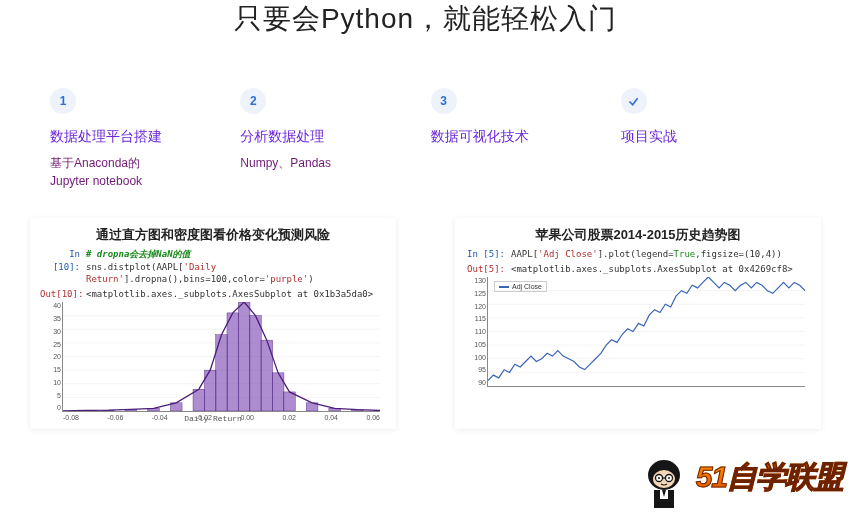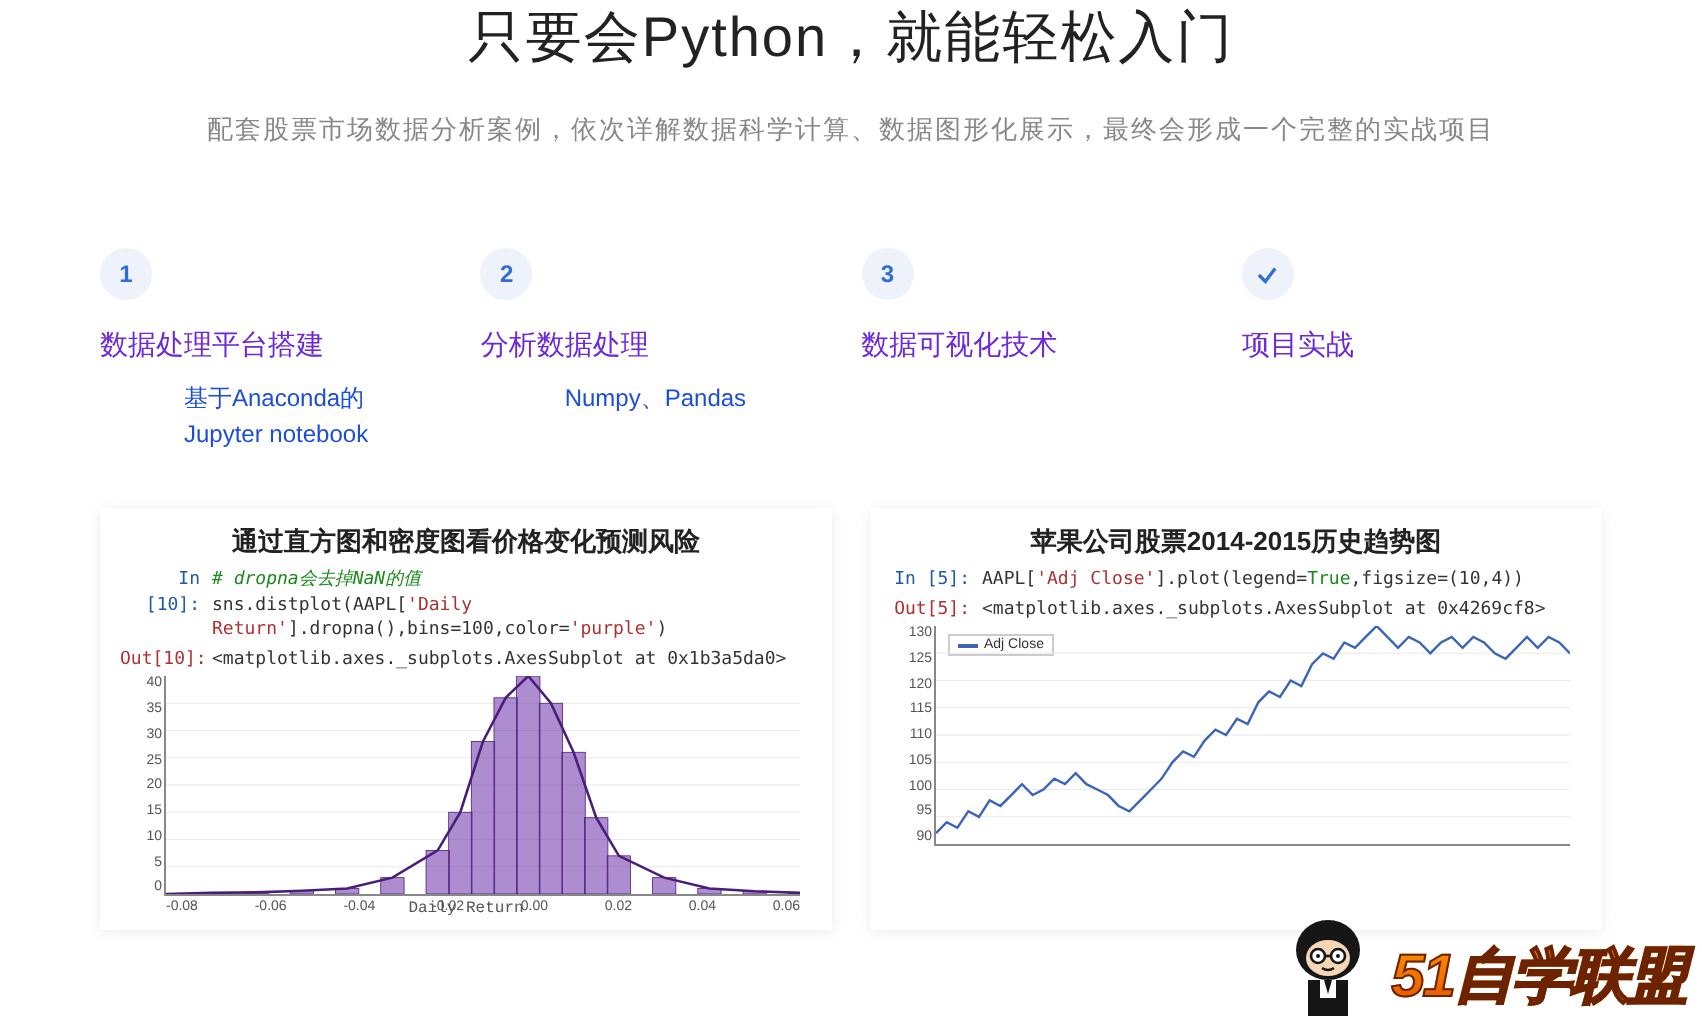--- a/index.html
+++ b/index.html
@@ -51,29 +51,28 @@
     margin-bottom: 14px;
   }
   .step-badge.check svg { width: 13px; height: 13px; stroke: #2e6ed6; }
   .step-title {
     font-size: 14px;
     color: #6d28d9;
     margin-bottom: 8px;
   }
   .step-desc {
     font-size: 12px;
-    color: #1d4ed8;
+    color: #701a75;
     line-height: 1.5;
-    margin-left: 42px;
   }
 
   .charts {
     display: flex;
     justify-content: space-between;
-    padding: 0 50px;
+    padding: 0 30px;
     margin-top: 28px;
   }
   .chart-card {
     width: 366px;
     background: #fff;
     box-shadow: 0 1px 6px rgba(0,0,0,0.08);
     padding: 8px 10px 6px;
   }
   .chart-title {
     font-size: 13px;
@@ -91,21 +90,21 @@
   }
   .cell .prompt {
     width: 46px;
     flex-shrink: 0;
     text-align: right;
     padding-right: 6px;
   }
   .cell.in .prompt { color: #1e5aa8; }
   .cell.out .prompt { color: #b03030; }
   .cell .code { flex: 1; color: #333; }
-  .code .comment { color: #1a8a1a; font-style: italic; }
+  .code .comment { color: #1a8a1a; font-style: italic; font-weight: bold; }
   .code .str { color: #b03030; }
   .code .bool { color: #1a8a1a; }
 
   
   .plot {
     margin-top: 2px;
     height: 110px;
     position: relative;
     border-left: 1px solid #888;
     border-bottom: 1px solid #888;
@@ -159,21 +158,21 @@
     gap: 3px;
   }
   .legend .swatch { width: 10px; height: 2px; background: #3a64b8; }
 
   
   .watermark {
     position: absolute;
     right: 8px;
     bottom: 3px;
     display: flex;
-    align-items: flex-end;
+    align-items: flex-start;
     gap: 11px;
   }
   .watermark .face {
     width: 42px;
     height: 52px;
   }
   .watermark .txt {
     font-size: 30px;
     font-weight: 900;
     font-style: italic;
@@ -183,21 +182,20 @@
     background-clip: text;
     color: transparent;
     -webkit-text-stroke: 1px #6d2200;
   }
 </style>
 </head>
 <body>
 
 <div class="hero">
   <h1>只要会Python，就能轻松入门</h1>
-  <p>配套股票市场数据分析案例，依次详解数据科学计算、数据图形化展示，最终会形成一个完整的实战项目</p>
 </div>
 
 <div class="steps">
   <div class="step">
     <div class="step-badge">1</div>
     <div class="step-title">数据处理平台搭建</div>
     <div class="step-desc">基于Anaconda的<br>Jupyter notebook</div>
   </div>
   <div class="step">
     <div class="step-badge">2</div>

